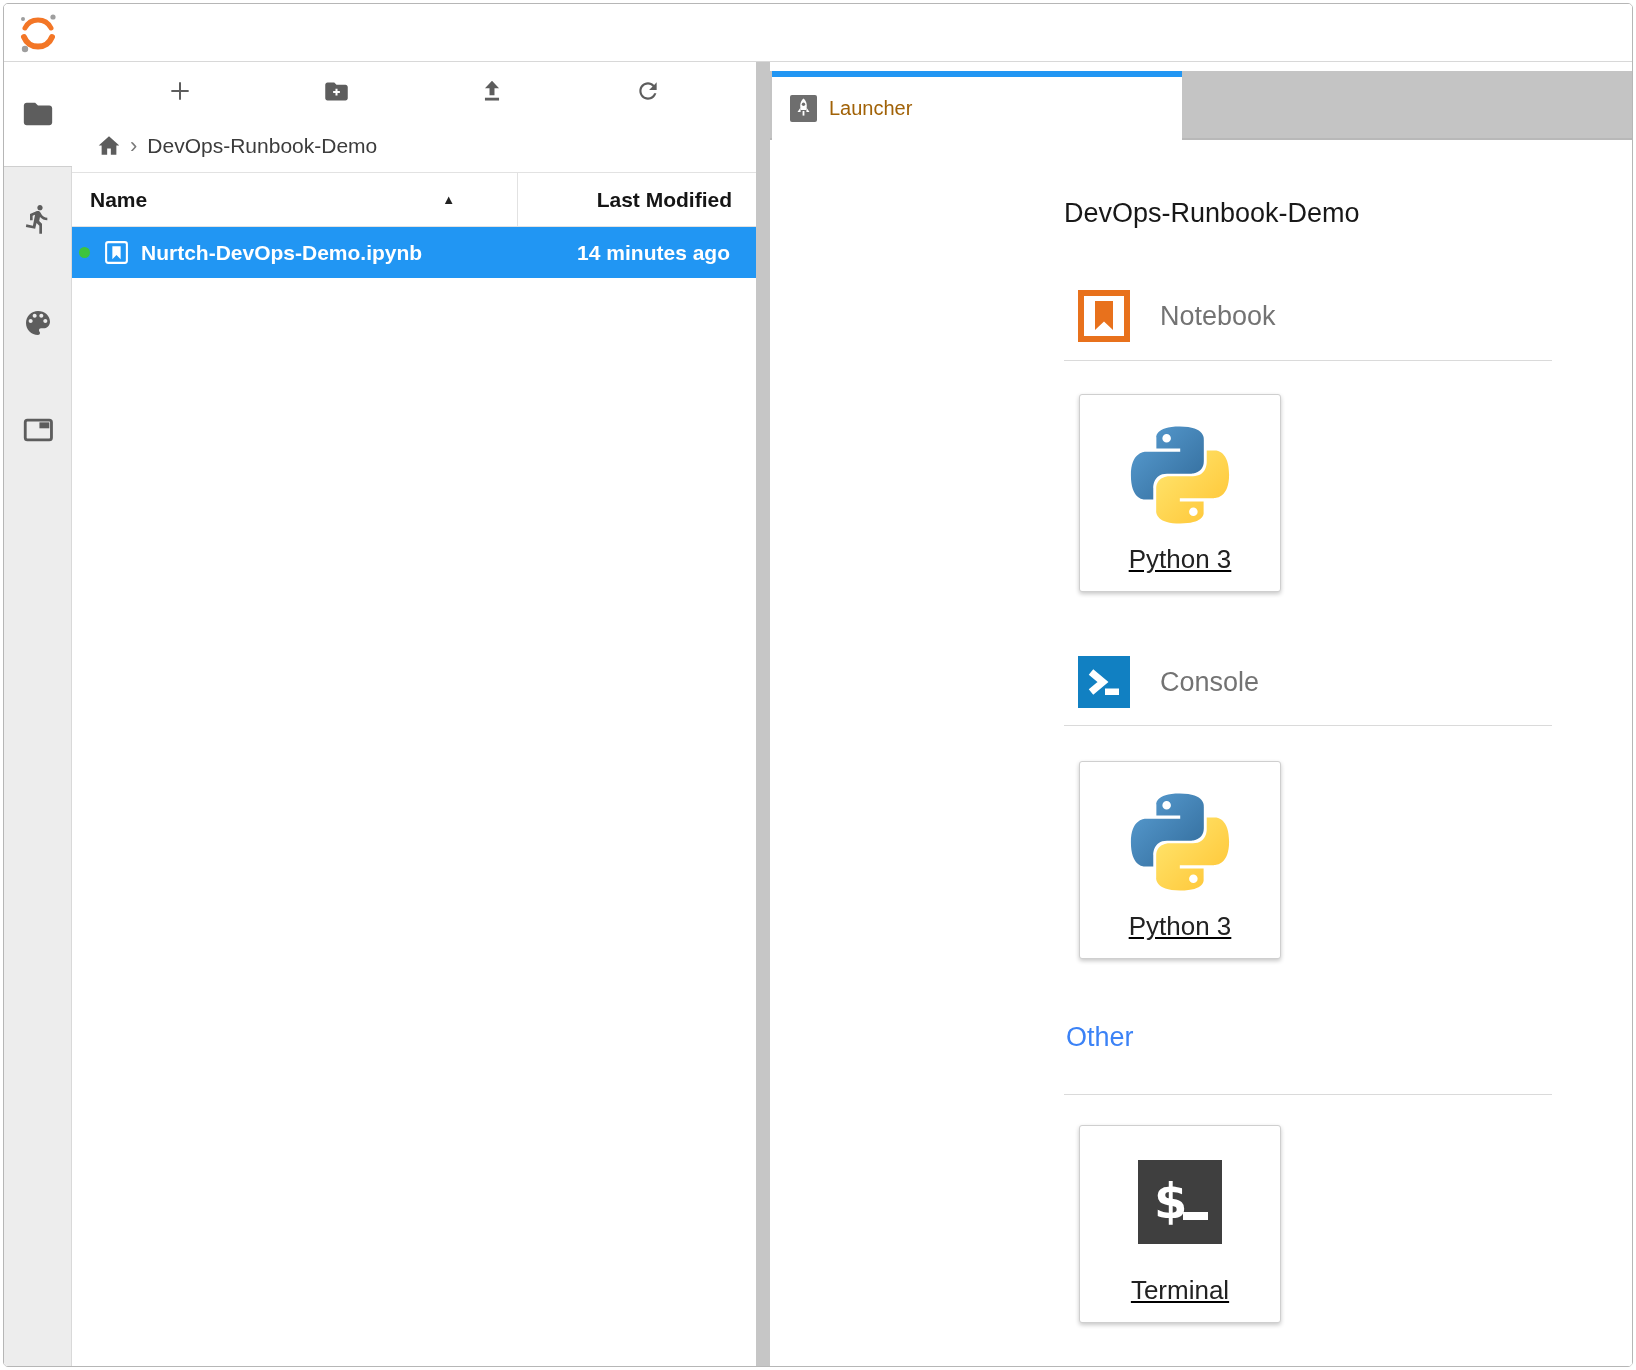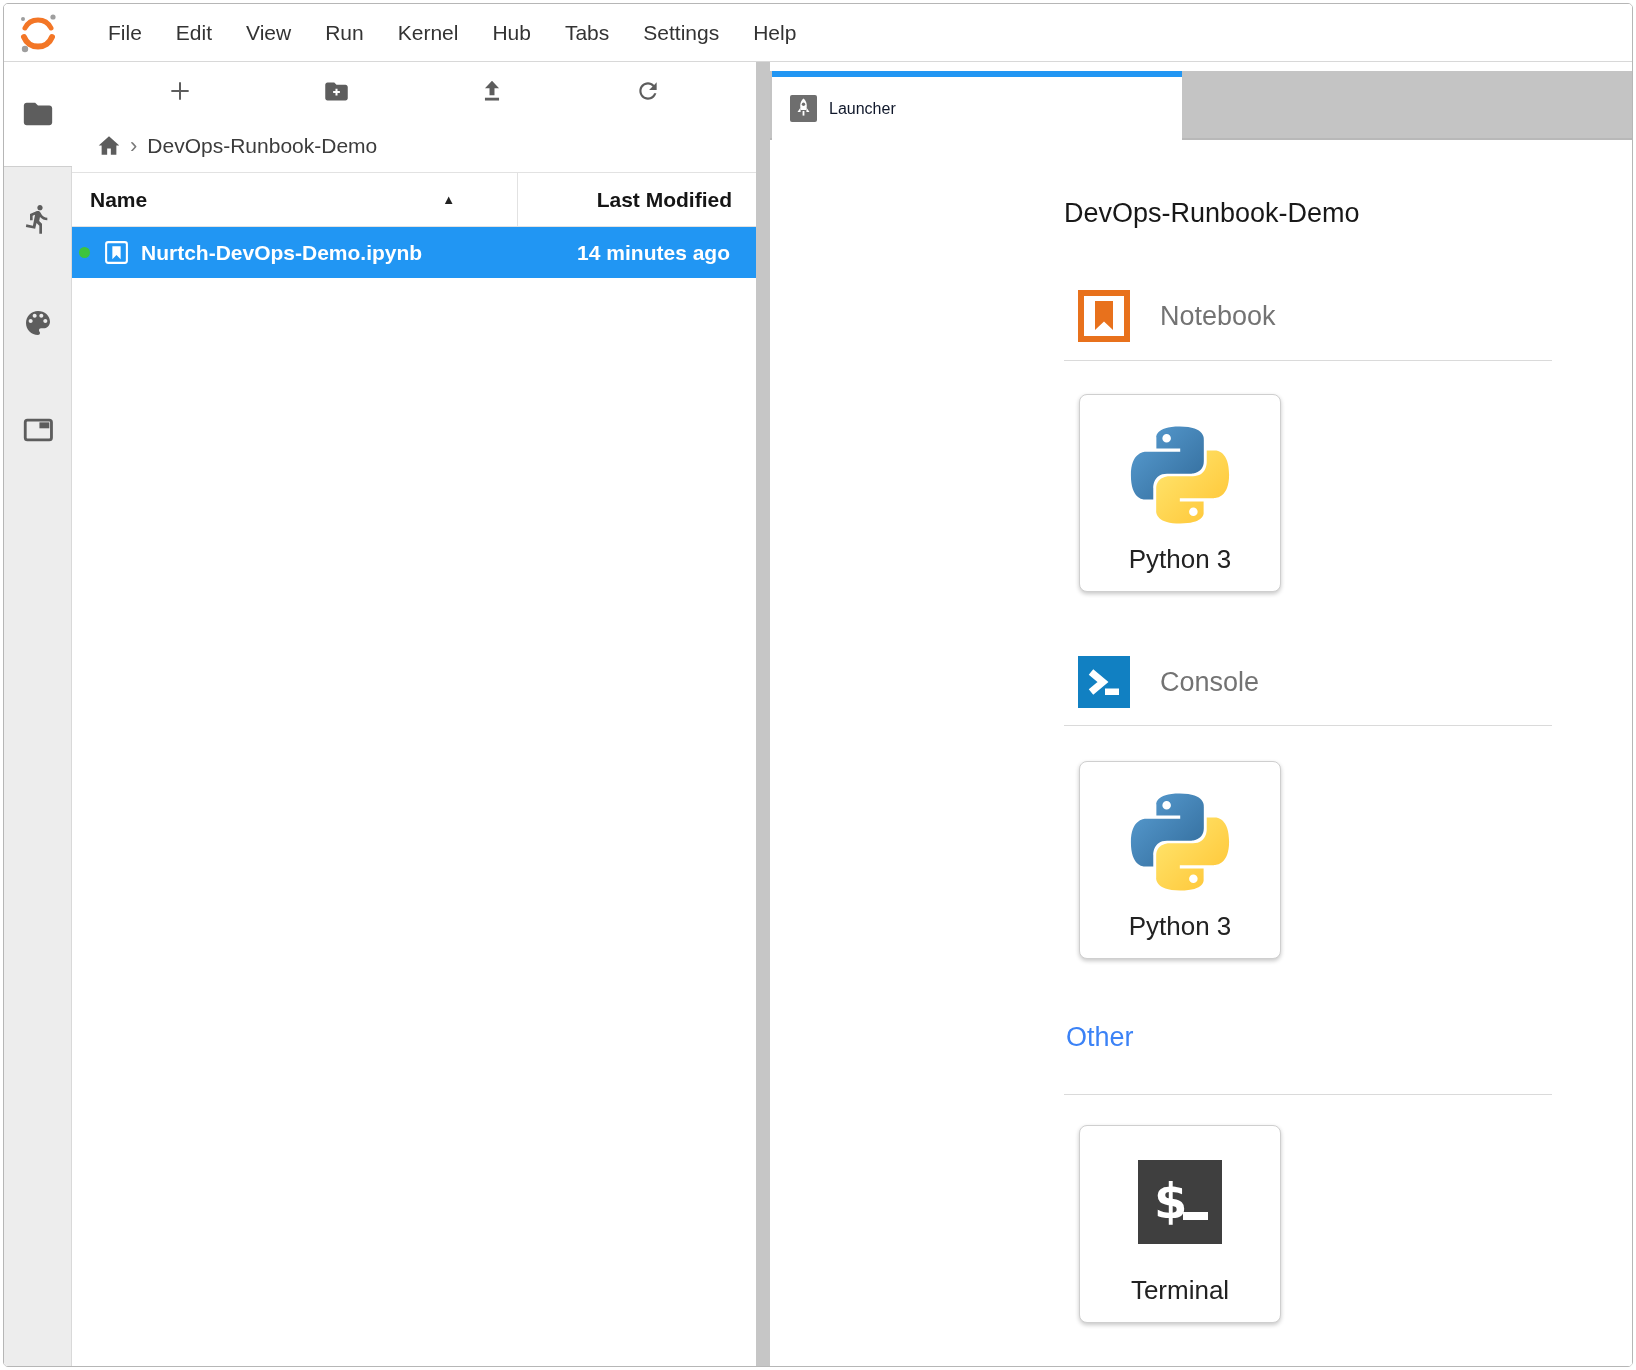--- a/index.html
+++ b/index.html
@@ -35,58 +35,47 @@
   .fb-row .file-name { margin-left:11px; flex:none; }
   .fb-row .file-mod { flex:1; text-align:right; padding-right:26px; }
 
   
   .splitter { position:absolute; left:752px; top:58px; width:14px; bottom:0; background:#c6c6c6; cursor:col-resize; }
 
   
   .launcher { position:absolute; left:766px; top:58px; right:0; bottom:0; background:#fff; }
   .tabbar { position:absolute; left:0; top:0; width:100%; height:78px; background:linear-gradient(to bottom,#ffffff 0,#ffffff 9px,#c4c4c4 9px); border-bottom:2px solid #b8b8b8; }
   .tab { position:absolute; left:2px; top:9px; width:410px; height:69px; background:#fff; border-top:6px solid #2196f3; display:flex; align-items:center; padding-left:18px; cursor:pointer; }
-  .tab-label { font-size:16px; color:#0f172a; margin-left:12px; }
+  .tab-label { font-size:20px; color:#a16207; margin-left:12px; }
   .launcher-body { position:absolute; left:0; top:80px; right:0; bottom:0; background:#fff; }
   .launch-title { position:absolute; left:294px; top:56px; font-size:27px; color:#181818; }
   .sec-head { position:absolute; left:308px; height:52px; display:flex; align-items:center; }
   .sec-label { font-size:27px; color:#737373; margin-left:30px; }
   .sec-label-solo { position:absolute; left:296px; font-size:27px; color:#3b82f6; }
   .launch-hr { position:absolute; left:294px; width:488px; border-top:1px solid #dadada; }
-  .card { position:absolute; width:202px; height:198px; background:#fff; border:1px solid #cfcfcf; border-radius:8px; box-shadow:0 2px 4px rgba(0,0,0,.22); display:flex; flex-direction:column; align-items:center; cursor:pointer; }
+  .card { position:absolute; width:202px; height:198px; background:#fff; border:1px solid #cfcfcf; border-radius:3px; box-shadow:0 2px 4px rgba(0,0,0,.22); display:flex; flex-direction:column; align-items:center; cursor:pointer;text-decoration:underline; }
   .card .card-art { margin-top:30px; }
   .card .card-label { margin-top:auto; margin-bottom:16px; font-size:26px; color:#222; }
   svg { display:block; }
 </style>
 </head>
 <body>
 
 <div class="window">
 
   <div class="menubar">
     <div class="logo">
       <svg width="46" height="46" viewBox="0 0 46 46">
         <path d="M10 18 A14.5 14.5 0 0 1 36 18" stroke="#f37626" stroke-width="5" fill="none" stroke-linecap="round"></path>
         <path d="M9 27 A15 15 0 0 0 37 27" stroke="#f37626" stroke-width="6" fill="none" stroke-linecap="round"></path>
         <circle cx="8" cy="9" r="2" fill="#9e9e9e"></circle>
         <circle cx="38" cy="7" r="2.6" fill="#9e9e9e"></circle>
         <circle cx="10" cy="39" r="3.2" fill="#9e9e9e"></circle>
       </svg>
     </div>
-    <ul class="menu-items">
-      <li>File</li>
-      <li>Edit</li>
-      <li>View</li>
-      <li>Run</li>
-      <li>Kernel</li>
-      <li>Hub</li>
-      <li>Tabs</li>
-      <li>Settings</li>
-      <li>Help</li>
-    </ul>
   </div>
 
   <div class="activitybar">
     <div class="activity-active">
       <span>
         <svg width="34" height="34" viewBox="0 0 24 24">
             <path d="M10 4H4c-1.1 0-2 .9-2 2v12c0 1.1.9 2 2 2h16c1.1 0 2-.9 2-2V8c0-1.1-.9-2-2-2h-8l-2-2z" fill="#5d5d5d"></path>
           </svg>
       </span>
     </div>

